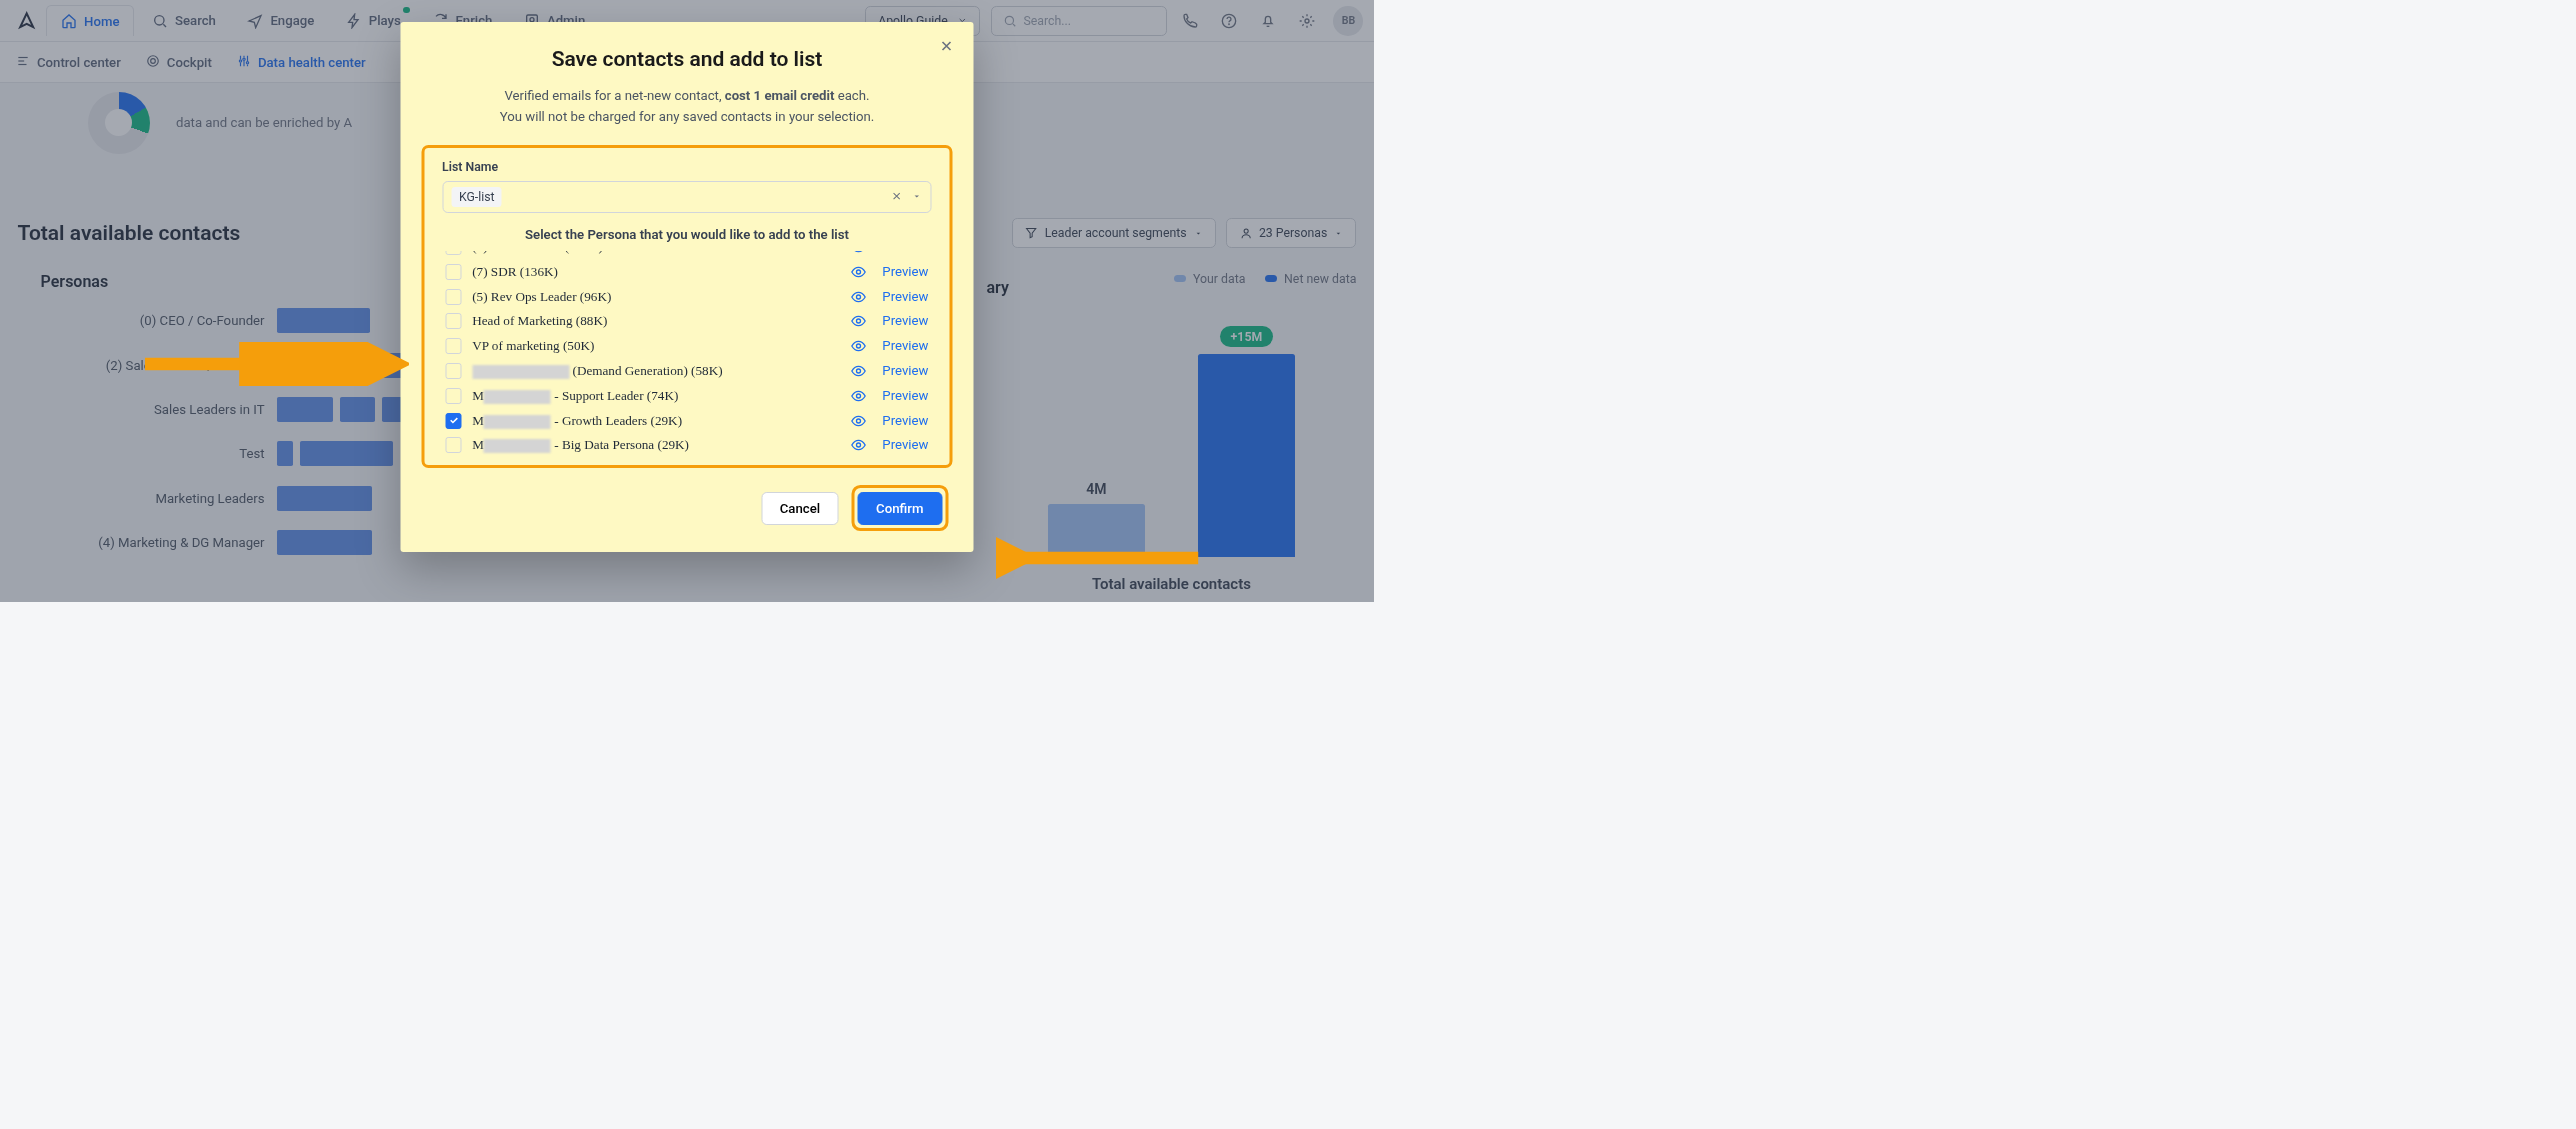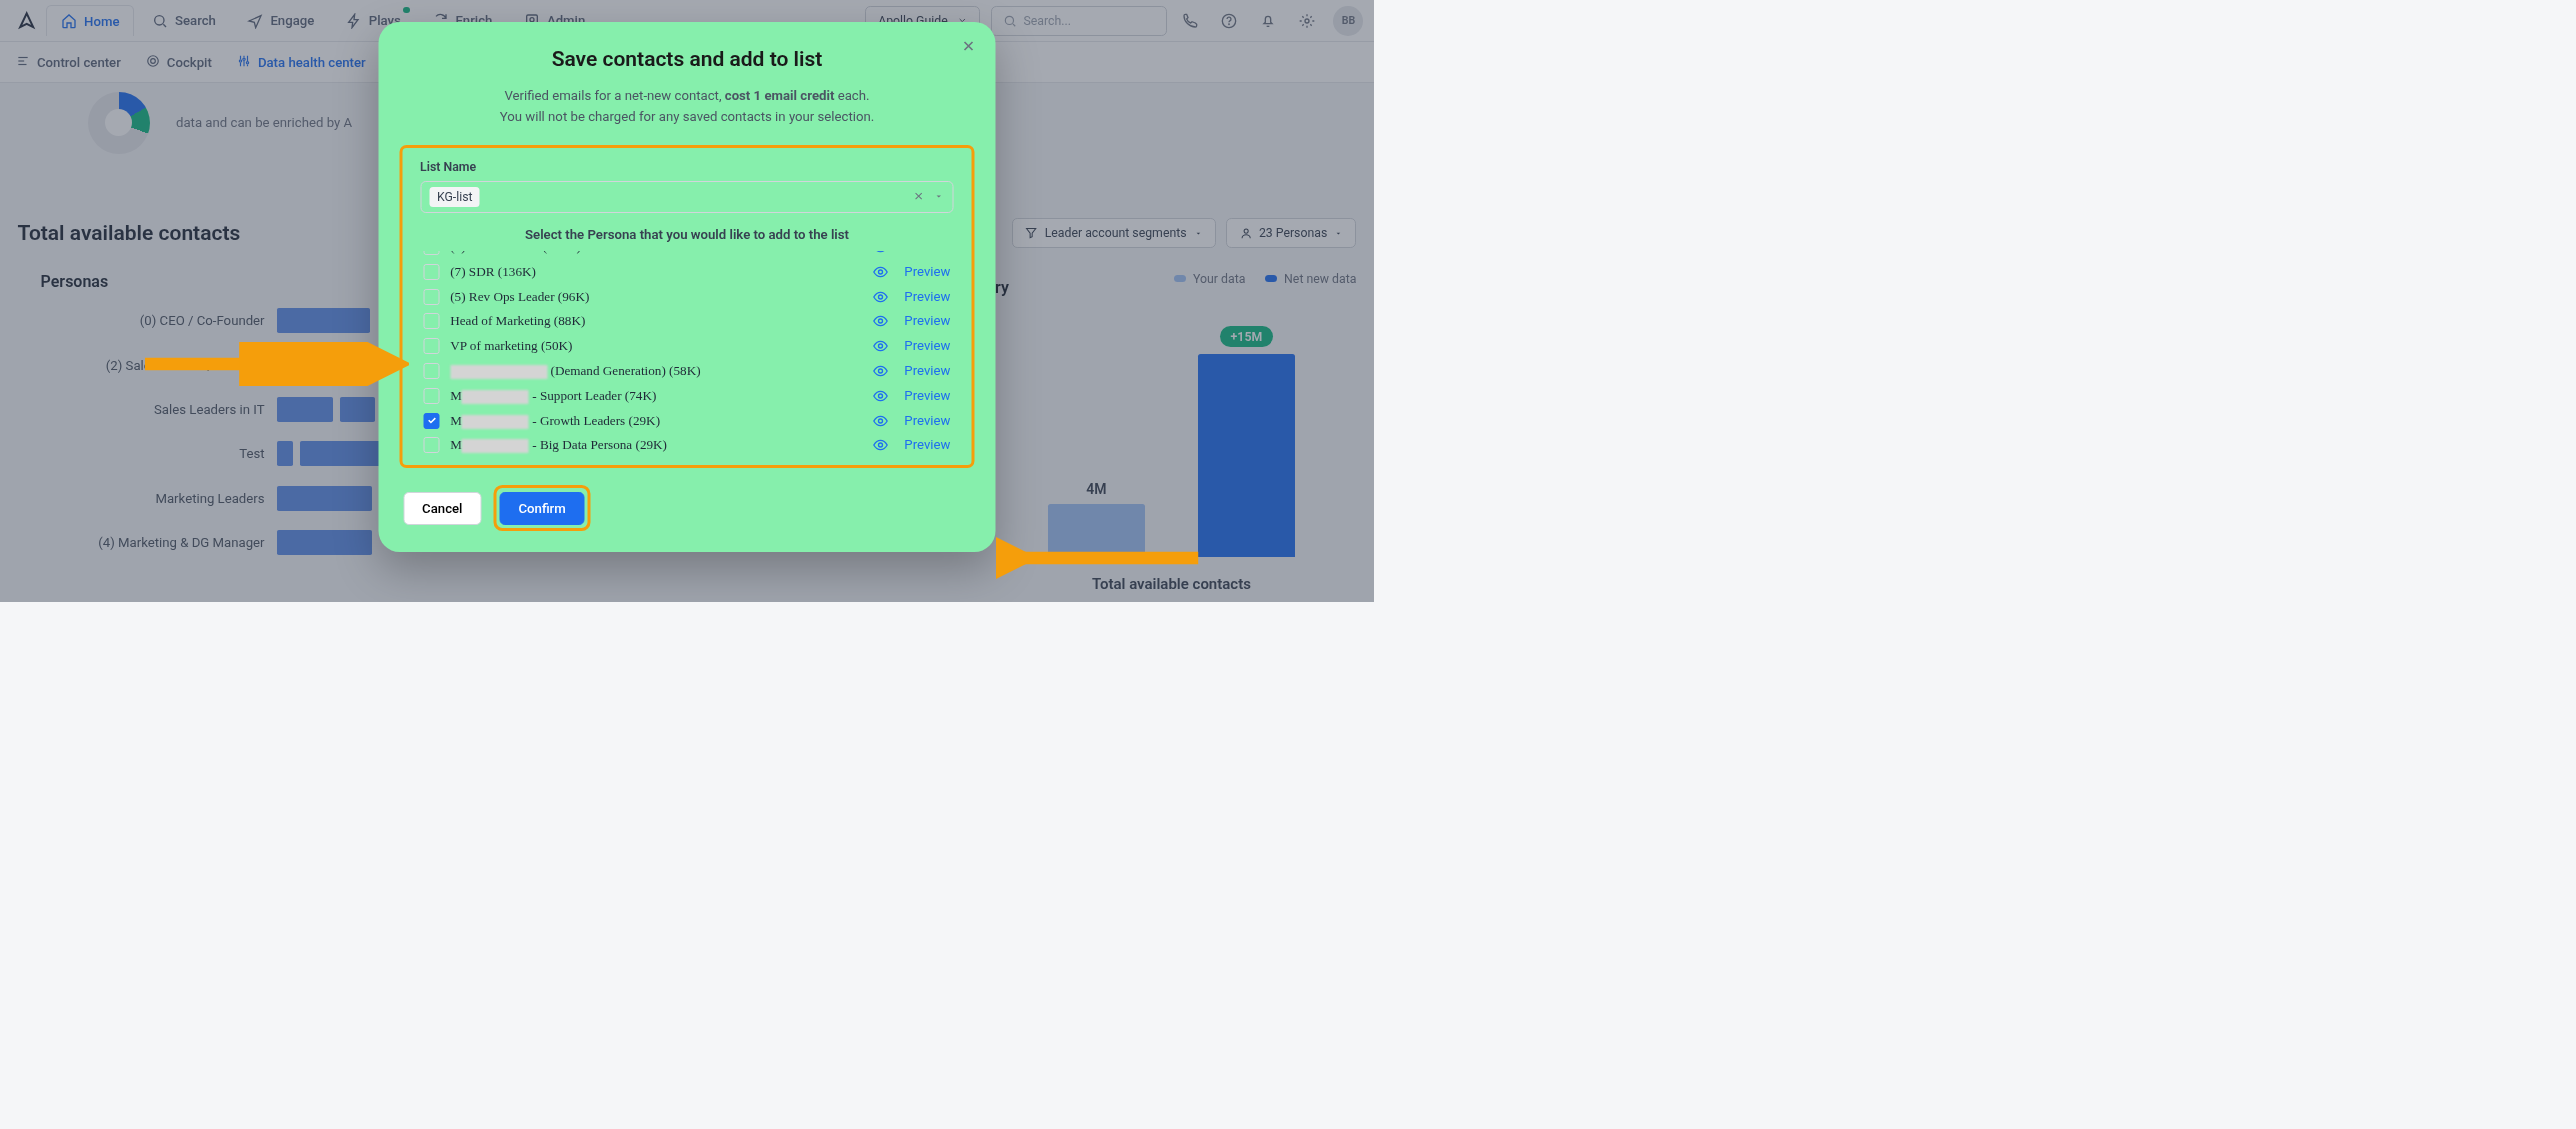--- a/index.html
+++ b/index.html
@@ -53,39 +53,39 @@
 
 .summary-chart { position: relative; height: 247px; display: flex; align-items: flex-end; justify-content: center; gap: 53px; }
 .sum-col { display: flex; flex-direction: column; align-items: center; }
 .sum-bar { width: 97px; border-radius: 2.6px 2.6px 0 0; }
 .sum-badge { background: #10b981; color: #fff; padding: 3.5px 10.6px; border-radius: 10.6px; font-size: 12.3px; font-weight: 600; margin-bottom: 7px; }
 .sum-label { font-size: 14px; font-weight: 600; color: #374151; margin-bottom: 7px; }
 .sum-footer { font-size: 15px; font-weight: 600; color: #374151; text-align: center; margin-top: 17.6px; }
 
 
 .overlay { position: absolute; inset: 0; background: rgba(55,65,81,0.45); z-index: 10; }
-.modal { position: absolute; left: 50%; top: 22px; transform: translateX(-50%); width: 617px; background: #86efac; border-radius: 21px; z-index: 20; padding: 25px 0 21px; box-shadow: 0 17.6px 44px rgba(0,0,0,0.25); }
+.modal { position: absolute; left: 50%; top: 22px; transform: translateX(-50%); width: 573px; background: #fef9c3; border-radius: 3px; z-index: 20; padding: 25px 0 21px; box-shadow: 0 17.6px 44px rgba(0,0,0,0.25); }
 .modal-close { position: absolute; top: 16px; right: 19.4px; color: #6b7280; cursor: pointer; font-size: 17.6px; }
 .modal-title { text-align: center; font-size: 21px; font-weight: 600; margin-bottom: 14px; }
 .modal-sub { text-align: center; font-size: 13.2px; color: #4b5563; line-height: 1.6; margin-bottom: 17.6px; padding: 0 44px; }
 .modal-body { margin: 0 21px; border: 3.5px solid #f59e0b; border-radius: 7px; padding: 12.3px 17.6px 7px; }
 .field-label { font-size: 12.3px; font-weight: 600; color: #374151; margin-bottom: 7px; }
 .list-input { display: flex; align-items: center; border: 0.9px solid #d1d5db; border-radius: 5.3px; padding: 5.3px 8.8px; margin-bottom: 14px; }
 .chip { background: #f3f4f6; border-radius: 3.5px; padding: 2.6px 7px; font-size: 12.3px; color: #374151; }
 .list-input .spacer { flex: 1; }
 .list-input-icons { display: flex; gap: 8.8px; color: #6b7280; }
 .persona-prompt { font-size: 13.2px; font-weight: 600; color: #374151; margin-bottom: 8.8px; text-align: center; }
 .persona-list { max-height: 229px; overflow-y: auto; }
 .p-row { display: flex; align-items: center; gap: 10.6px; padding: 4.4px 3.5px; }
 .p-check { width: 16px; height: 16px; border: 1.3px solid #d1d5db; border-radius: 2.6px; flex-shrink: 0; cursor: pointer; display: flex; align-items: center; justify-content: center; }
 .p-check.checked { background: #1e6ef0; border-color: #1e6ef0; color: #fff; }
 .p-label { font-size: 13.2px; color: #1f2937; flex: 1; font-family: Liberation Serif, serif; }
 .p-redact { display: inline-block; height: 14px; background: #d4d4d4; vertical-align: middle; filter: blur(0.9px); }
 .p-preview { display: flex; align-items: flex-start; gap: 16px; color: #1e6ef0; font-size: 13.2px; font-weight: 400; cursor: pointer; }
-.modal-footer { display: flex; justify-content: flex-start; gap: 12.3px; padding: 17.6px 25px 0; align-items: center; }
+.modal-footer { display: flex; justify-content: flex-end; gap: 12.3px; padding: 17.6px 25px 0; align-items: center; }
 .btn { padding: 8px 17.6px; border-radius: 5.3px; font-size: 13.2px; font-weight: 500; cursor: pointer; border: 0.9px solid #d1d5db; background: #fff; }
 .btn-primary { background: #1e6ef0; color: #fff; border-color: #1e6ef0; }
 .confirm-wrap { border: 3.5px solid #f59e0b; border-radius: 8.8px; padding: 3.5px; }
 
 
 .arrow { position: absolute; z-index: 30; }
 .arrow svg { display: block; }
 </style>
 </head>
 <body>

